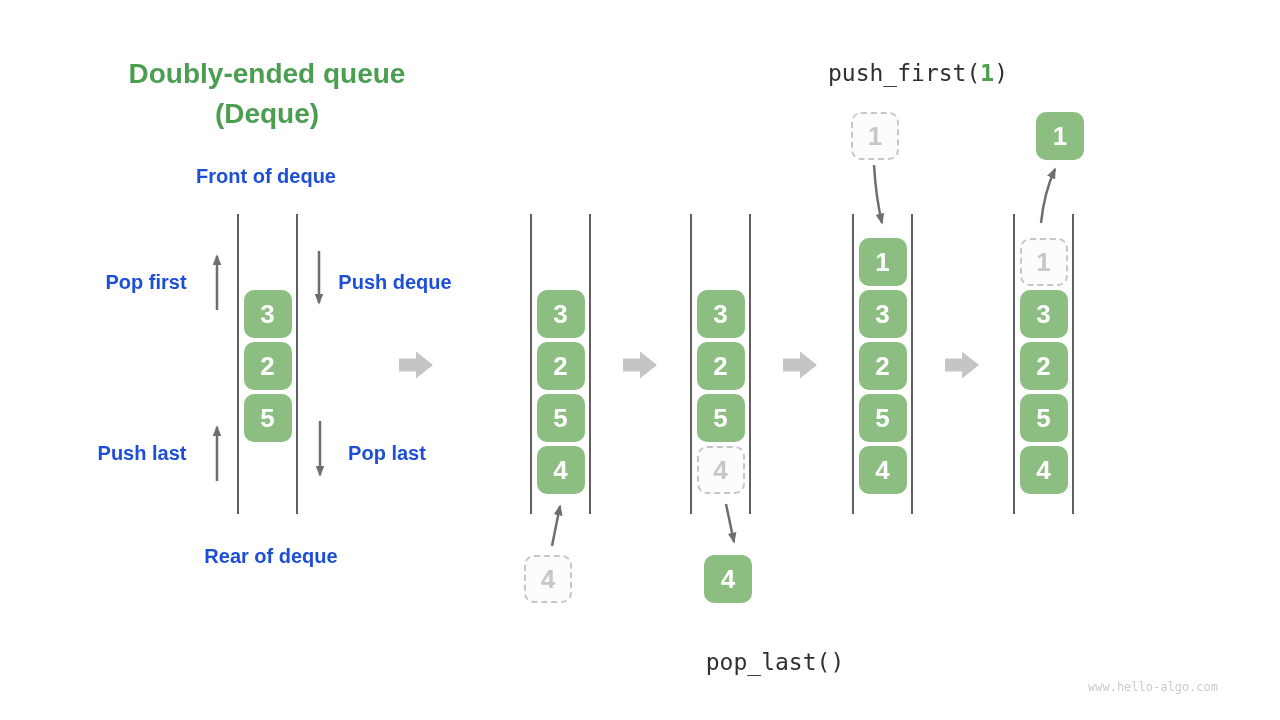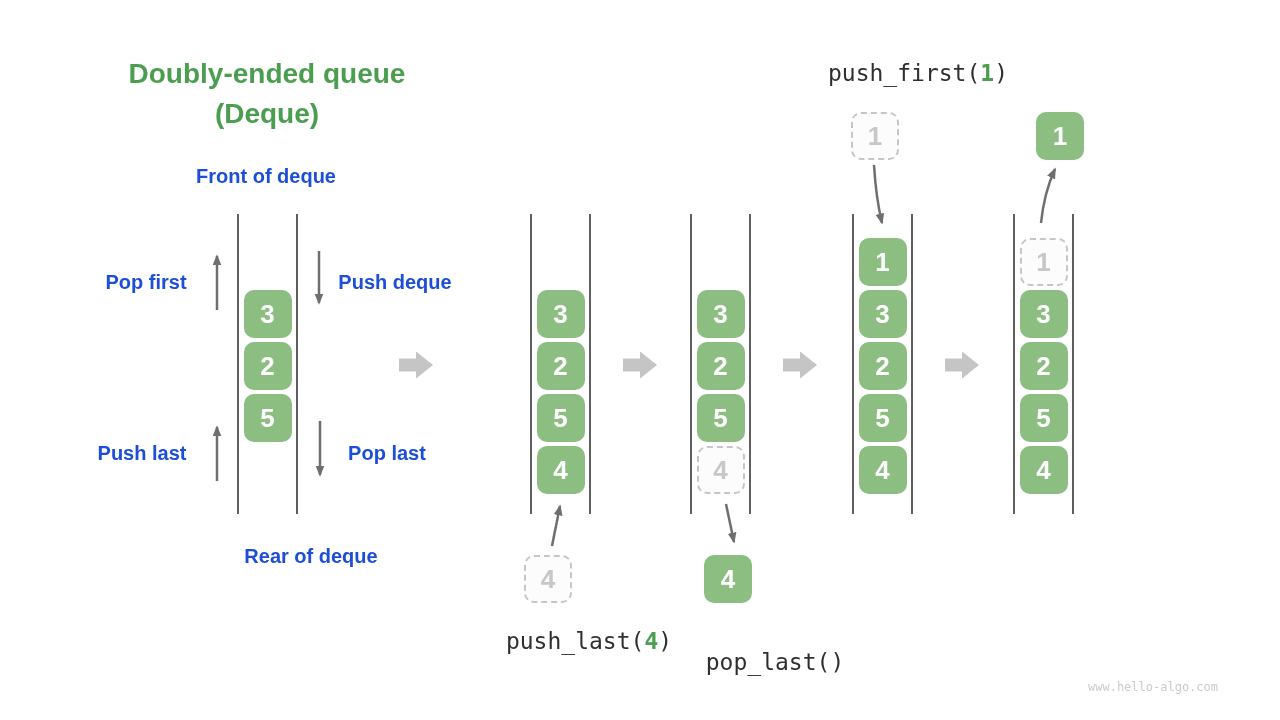--- a/index.html
+++ b/index.html
@@ -67,21 +67,21 @@
     <polygon points="0,358.5 17,358.5 17,351.5 34,365 17,378.5 17,371.5 0,371.5" fill="#c5c5c5" transform="translate(399,0)"></polygon>
     <polygon points="0,358.5 17,358.5 17,351.5 34,365 17,378.5 17,371.5 0,371.5" fill="#c5c5c5" transform="translate(623,0)"></polygon>
     <polygon points="0,358.5 17,358.5 17,351.5 34,365 17,378.5 17,371.5 0,371.5" fill="#c5c5c5" transform="translate(783,0)"></polygon>
     <polygon points="0,358.5 17,358.5 17,351.5 34,365 17,378.5 17,371.5 0,371.5" fill="#c5c5c5" transform="translate(945,0)"></polygon>
   </svg>
 
   <div class="abs ctr title-line" style="left:267px;top:74px;">Doubly-ended queue</div>
   <div class="abs ctr title-line" style="left:267px;top:114px;">(Deque)</div>
 
   <div class="abs ctr side-label" style="left:266px;top:176px;">Front of deque</div>
-  <div class="abs ctr side-label" style="left:271px;top:556px;margin-left:40px;">Rear of deque</div>
+  <div class="abs ctr side-label" style="left:271px;top:556px;">Rear of deque</div>
 
   <div class="abs ctr side-label" style="left:146px;top:282px;text-align:center;">Pop first</div>
   <div class="abs ctr side-label" style="left:395px;top:282px;">Push deque</div>
   <div class="abs ctr side-label" style="left:142px;top:453px;text-align:right;">Push last</div>
   <div class="abs ctr side-label" style="left:387px;top:453px;">Pop last</div>
 
   <div class="queue" style="left:237px;">
     <div class="rail left"></div>
     <div class="rail right"></div>
     <div class="box solid s1">3</div>
@@ -125,19 +125,18 @@
     <div class="box solid s2">2</div>
     <div class="box solid s3">5</div>
     <div class="box solid s4">4</div>
   </div>
 
   <div class="fbox ghost" style="left:524px;top:555px;">4</div>
   <div class="fbox solid" style="left:704px;top:555px;">4</div>
   <div class="fbox ghost" style="left:851px;top:112px;">1</div>
   <div class="fbox solid" style="left:1036px;top:112px;">1</div>
 
-  <div class="abs ctr fn-label" style="left:589px;top:641px;"><span>push_last(</span><span class="arg">4</span><span>)</span></div>
   <div class="abs ctr fn-label" style="left:775px;top:641px;margin-top:21px;">pop_last()</div>
   <div class="abs ctr fn-label" style="left:918px;top:73px;"><span>push_first(</span><span class="arg">1</span><span>)</span></div>
 
   <div class="abs ctr watermark" style="left:1153px;top:687px;">www.hello-algo.com</div>
 
 </div>
 
 </body></html>

